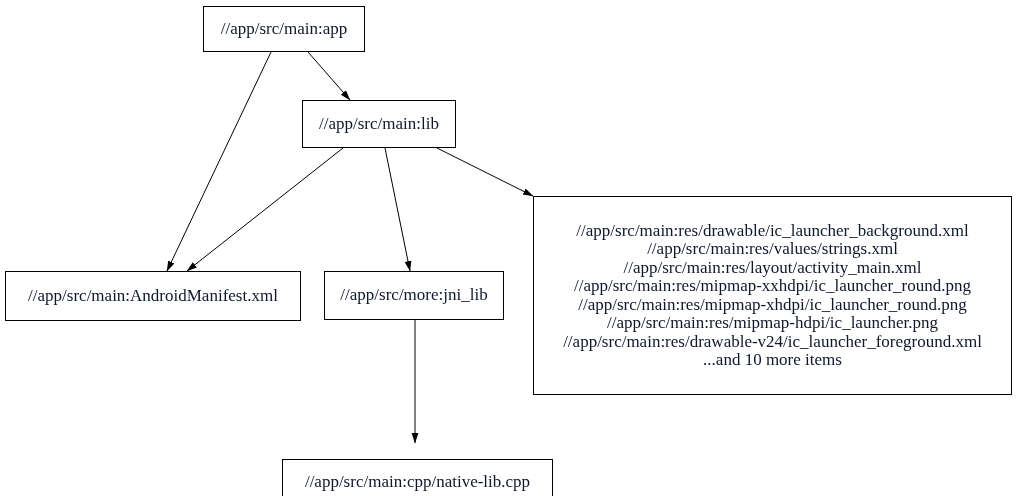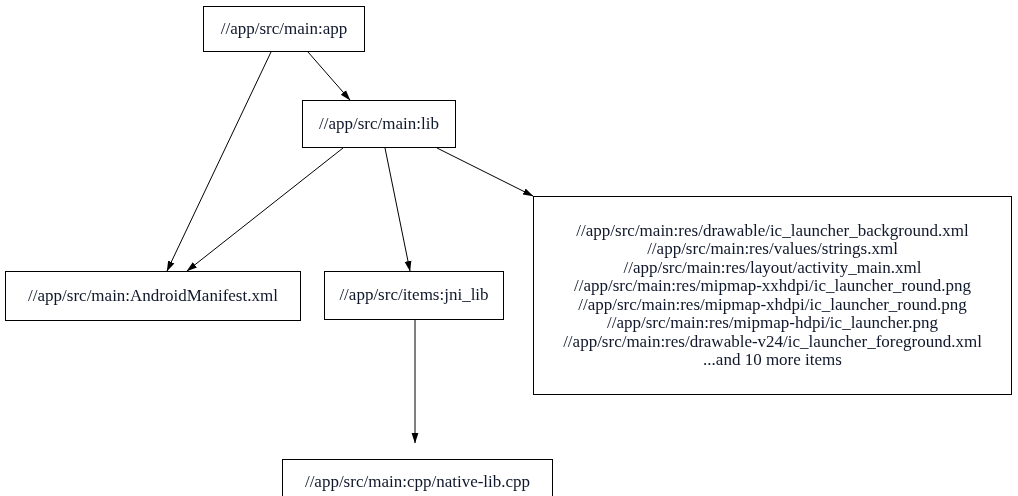--- a/index.html
+++ b/index.html
@@ -77,21 +77,21 @@
 
   <div class="node" style="left:302px; top:100px; width:154px; height:48px;">
     <span>//app/src/main:lib</span>
   </div>
 
   <div class="node" style="left:5px; top:271px; width:296px; height:50px;">
     <span>//app/src/main:AndroidManifest.xml</span>
   </div>
 
   <div class="node" style="left:324px; top:271px; width:180px; height:49px;">
-    <span>//app/src/items:jni_lib</span>
+    <span>//app/src/more:jni_lib</span>
   </div>
 
   <div class="node multiline" style="left:533px; top:196px; width:479px; height:199px;">
     <span class="res-line">//app/src/main:res/drawable/ic_launcher_background.xml</span>
     <span class="res-line">//app/src/main:res/values/strings.xml</span>
     <span class="res-line">//app/src/main:res/layout/activity_main.xml</span>
     <span class="res-line">//app/src/main:res/mipmap-xxhdpi/ic_launcher_round.png</span>
     <span class="res-line">//app/src/main:res/mipmap-xhdpi/ic_launcher_round.png</span>
     <span class="res-line">//app/src/main:res/mipmap-hdpi/ic_launcher.png</span>
     <span class="res-line">//app/src/main:res/drawable-v24/ic_launcher_foreground.xml</span>

